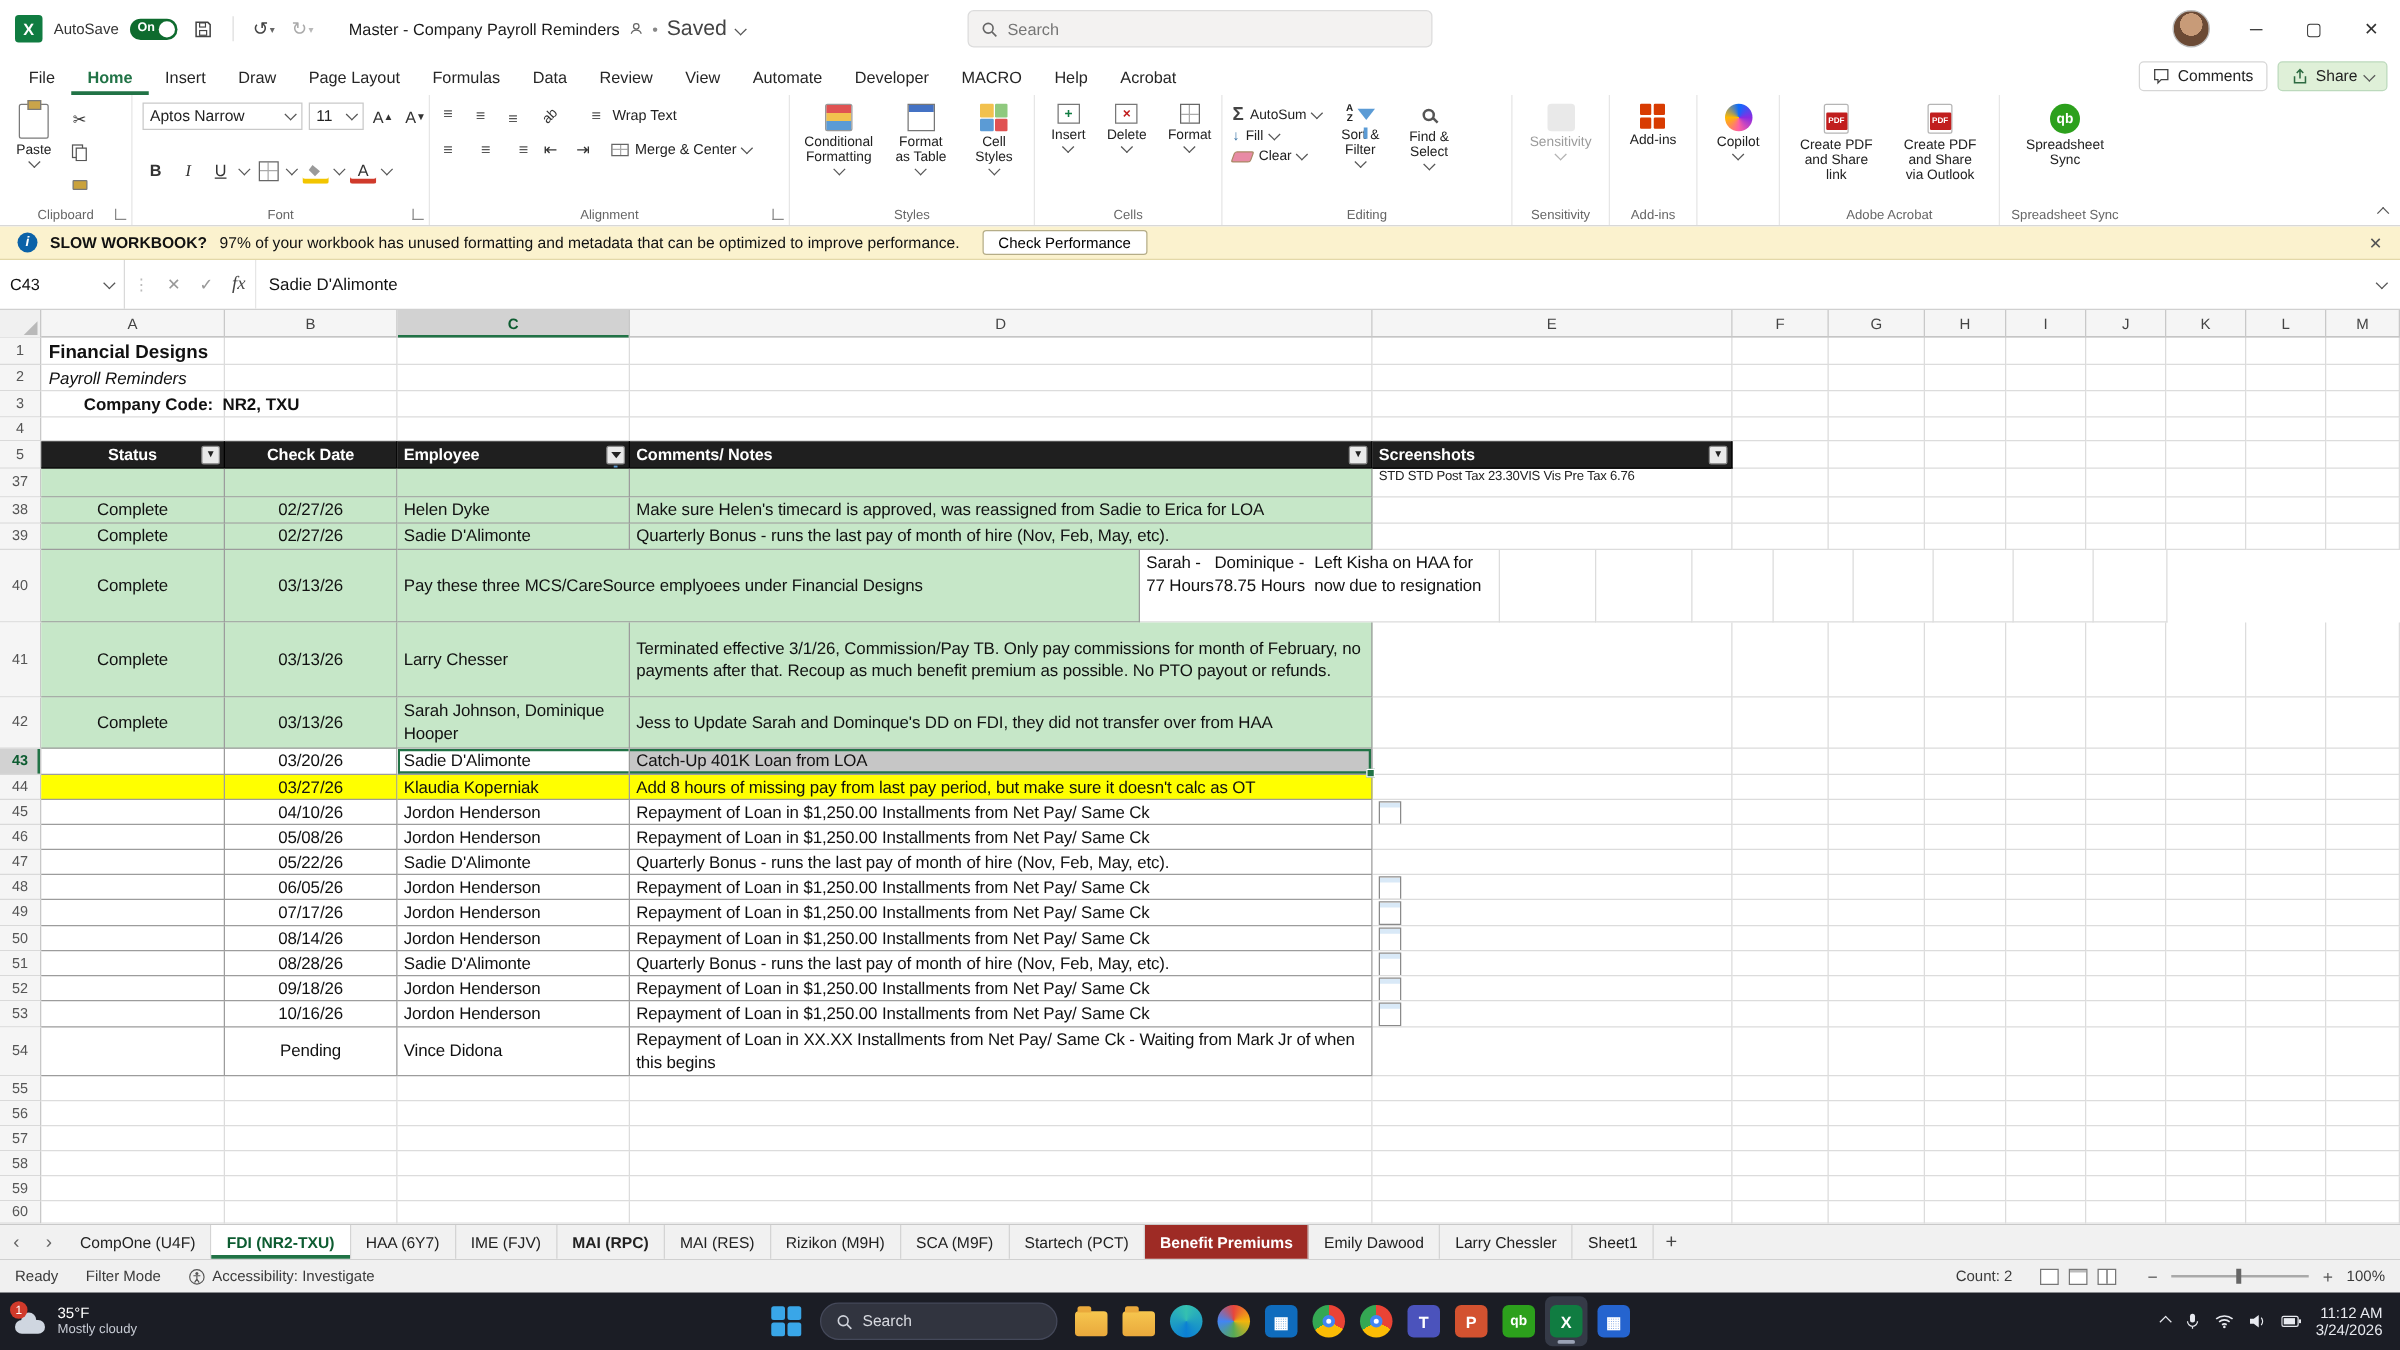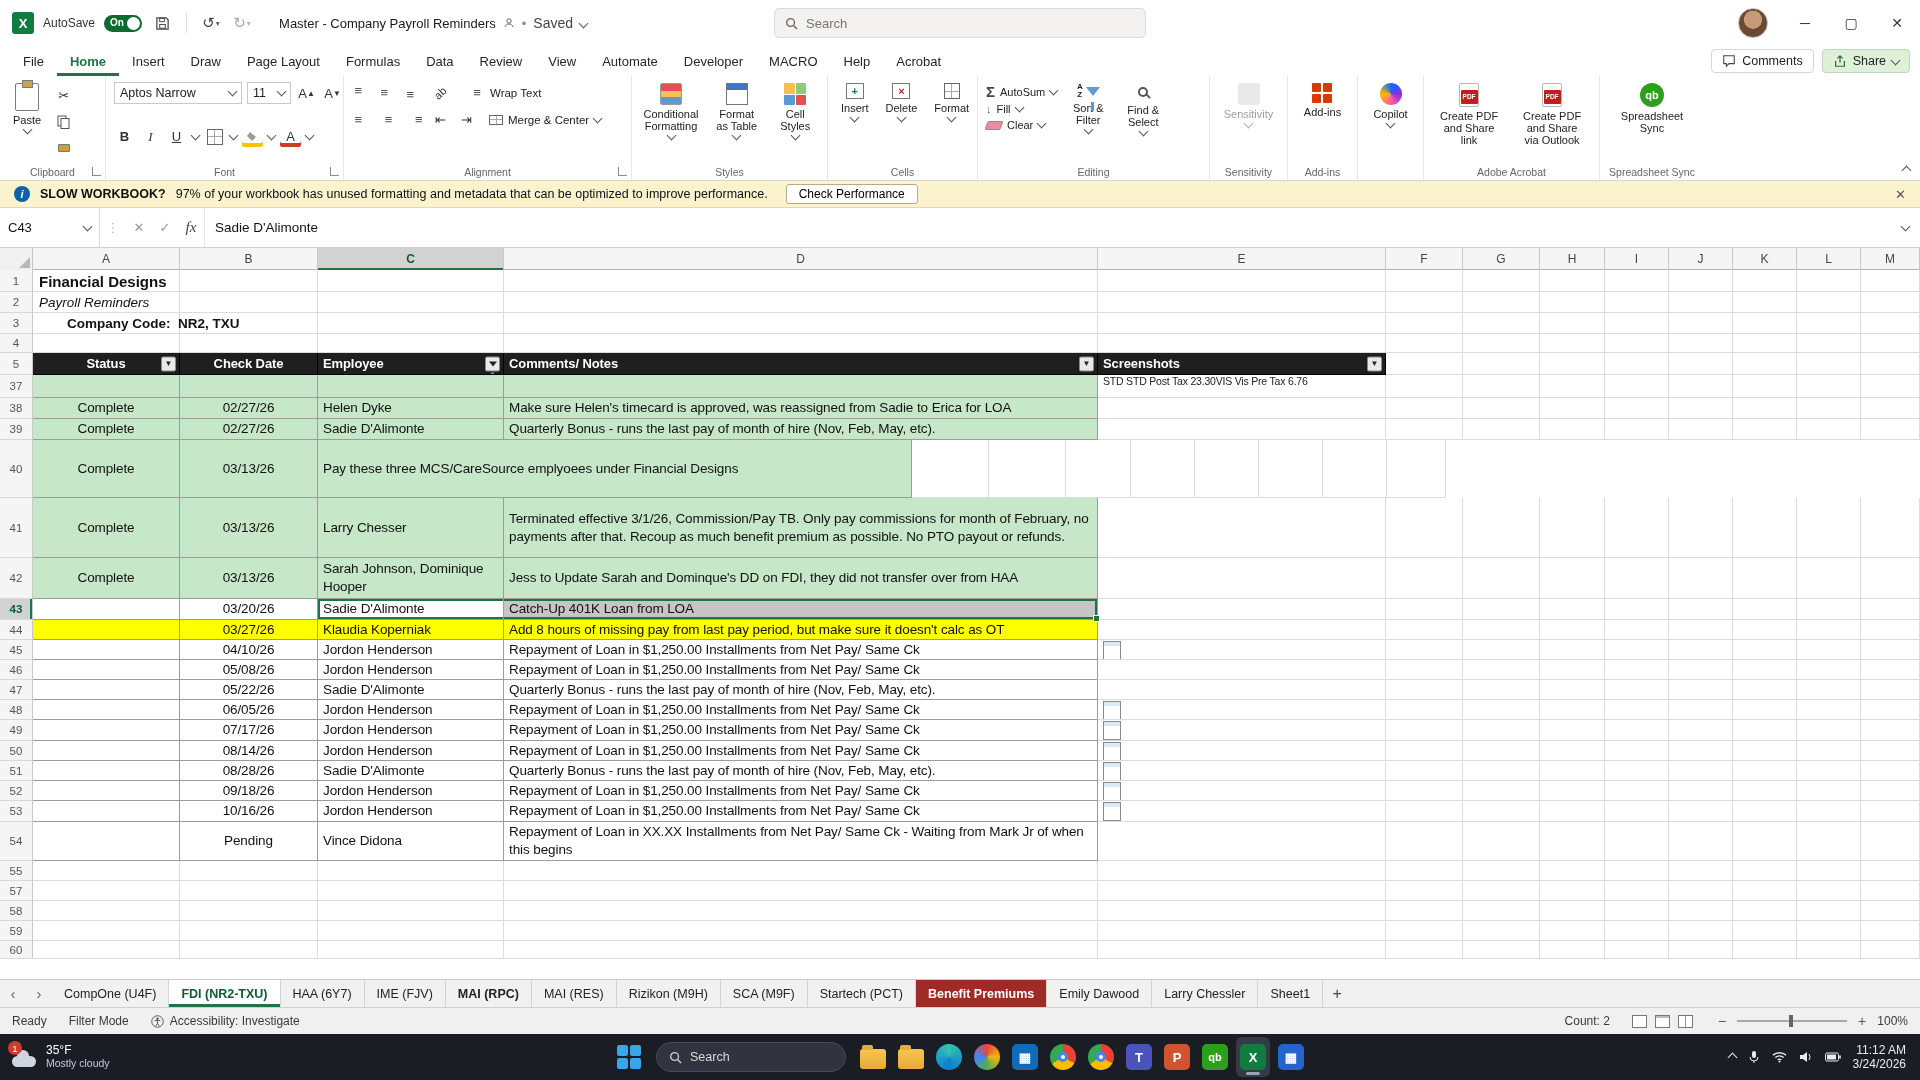--- a/index.html
+++ b/index.html
@@ -10,21 +10,21 @@
 .tbleft{display:flex;align-items:center;gap:9px;padding-left:12px}
 .xllogo{width:22px;height:22px;background:#107C41;border-radius:3px;color:#fff;font-weight:bold;font-size:13px;display:flex;align-items:center;justify-content:center}
 .aslabel{font-size:12px;color:#333}
 .toggle{width:38px;height:17px;border-radius:9px;background:#0e6b2e;position:relative;cursor:pointer}
 .toggle .txt{position:absolute;left:6px;top:2px;color:#fff;font-size:10px;font-weight:bold}
 .toggle .knob{position:absolute;right:2px;top:2px;width:13px;height:13px;border-radius:50%;background:#fff}
 .tbicon{width:22px;height:22px;display:flex;align-items:center;justify-content:center;color:#444;font-size:15px}
 .tbsep{width:1px;height:20px;background:#ddd;margin:0 4px}
 .tinyv{font-size:8px;color:#666;margin-left:1px}
 .doct{display:flex;align-items:center;gap:7px;margin-left:26px;font-size:13px;color:#1a1a1a}
-.doct .saved{color:#444;font-size:14px}
+.doct .saved{color:#444;font-size:17px}
 .searchpill{position:absolute;left:50%;top:8px;transform:translateX(-50%);width:372px;height:30px;background:#f3f2f1;border:1px solid #dcdcdc;border-radius:5px;display:flex;align-items:center;gap:8px;padding:0 10px}
 .searchpill input{border:0;background:transparent;outline:none;font-size:13px;color:#555;width:300px;font-family:"Liberation Sans",sans-serif}
 .tbright{position:absolute;right:0;top:0;height:46px;display:flex;align-items:center}
 .avatar{width:30px;height:30px;border-radius:50%;background:radial-gradient(circle at 50% 38%,#c89b78 0 40%,#6b4a35 41% 100%);margin-right:14px;border:1px solid #bbb}
 .winbtn{width:46px;height:46px;display:flex;align-items:center;justify-content:center;color:#333;font-size:14px}
 
 #tabrow{position:absolute;top:46px;left:0;width:1920px;height:30px;background:#fff;display:flex;align-items:center;padding-left:10px;z-index:29}
 .rtab{padding:0 13px;font-size:13px;height:30px;display:flex;align-items:center;color:#262626;cursor:pointer;white-space:nowrap}
 .rtab.active{color:#217346;font-weight:bold;box-shadow:inset 0 -3px 0 #217346}
 #tabrow .right{position:absolute;right:10px;display:flex;gap:8px;align-items:center}
@@ -660,20 +660,25 @@
       <div class="cell " style="width: 64px;"></div>
       <div class="cell " style="width: 64px;"></div>
       <div class="cell " style="width: 64px;"></div>
       <div class="cell " style="width: 59px;"></div>
     </div>
     <div class="grow" style="height: 58px;">
       <div class="rownum">40</div>
       <div class="cell ctr tb g" style="width: 147px;">Complete</div>
       <div class="cell ctr tb g" style="width: 138px;">03/13/26</div>
       <div class="cell tb g" style="width: 594px; white-space: normal;">Pay these three MCS/CareSource emplyoees under Financial Designs</div>
+      <div class="cell ecell" style="width: 288px;">
+        <div>Sarah - 77 Hours</div>
+        <div>Dominique - 78.75 Hours</div>
+        <div>Left Kisha on HAA for now due to resignation</div>
+      </div>
       <div class="cell " style="width: 77px;"></div>
       <div class="cell " style="width: 77px;"></div>
       <div class="cell " style="width: 65px;"></div>
       <div class="cell " style="width: 64px;"></div>
       <div class="cell " style="width: 64px;"></div>
       <div class="cell " style="width: 64px;"></div>
       <div class="cell " style="width: 64px;"></div>
       <div class="cell " style="width: 59px;"></div>
     </div>
     <div class="grow" style="height: 60px;">
@@ -909,20 +914,36 @@
       <div class="cell " style="width: 77px;"></div>
       <div class="cell " style="width: 65px;"></div>
       <div class="cell " style="width: 64px;"></div>
       <div class="cell " style="width: 64px;"></div>
       <div class="cell " style="width: 64px;"></div>
       <div class="cell " style="width: 64px;"></div>
       <div class="cell " style="width: 59px;"></div>
     </div>
     <div class="grow nowrap" style="height: 20px;">
       <div class="rownum">55</div>
+      <div class="cell ctr" style="width: 147px;"></div>
+      <div class="cell ctr" style="width: 138px;"></div>
+      <div class="cell " style="width: 186px; white-space: normal; line-height: 18px;"></div>
+      <div class="cell " style="width: 594px; white-space: normal;"></div>
+      <div class="cell ecell" style="width: 288px;"></div>
+      <div class="cell " style="width: 77px;"></div>
+      <div class="cell " style="width: 77px;"></div>
+      <div class="cell " style="width: 65px;"></div>
+      <div class="cell " style="width: 64px;"></div>
+      <div class="cell " style="width: 64px;"></div>
+      <div class="cell " style="width: 64px;"></div>
+      <div class="cell " style="width: 64px;"></div>
+      <div class="cell " style="width: 59px;"></div>
+    </div>
+    <div class="grow nowrap" style="height: 20px;">
+      <div class="rownum">56</div>
       <div class="cell ctr" style="width: 147px;"></div>
       <div class="cell ctr" style="width: 138px;"></div>
       <div class="cell " style="width: 186px; white-space: normal; line-height: 18px;"></div>
       <div class="cell " style="width: 594px; white-space: normal;"></div>
       <div class="cell ecell" style="width: 288px;"></div>
       <div class="cell " style="width: 77px;"></div>
       <div class="cell " style="width: 77px;"></div>
       <div class="cell " style="width: 65px;"></div>
       <div class="cell " style="width: 64px;"></div>
       <div class="cell " style="width: 64px;"></div>

